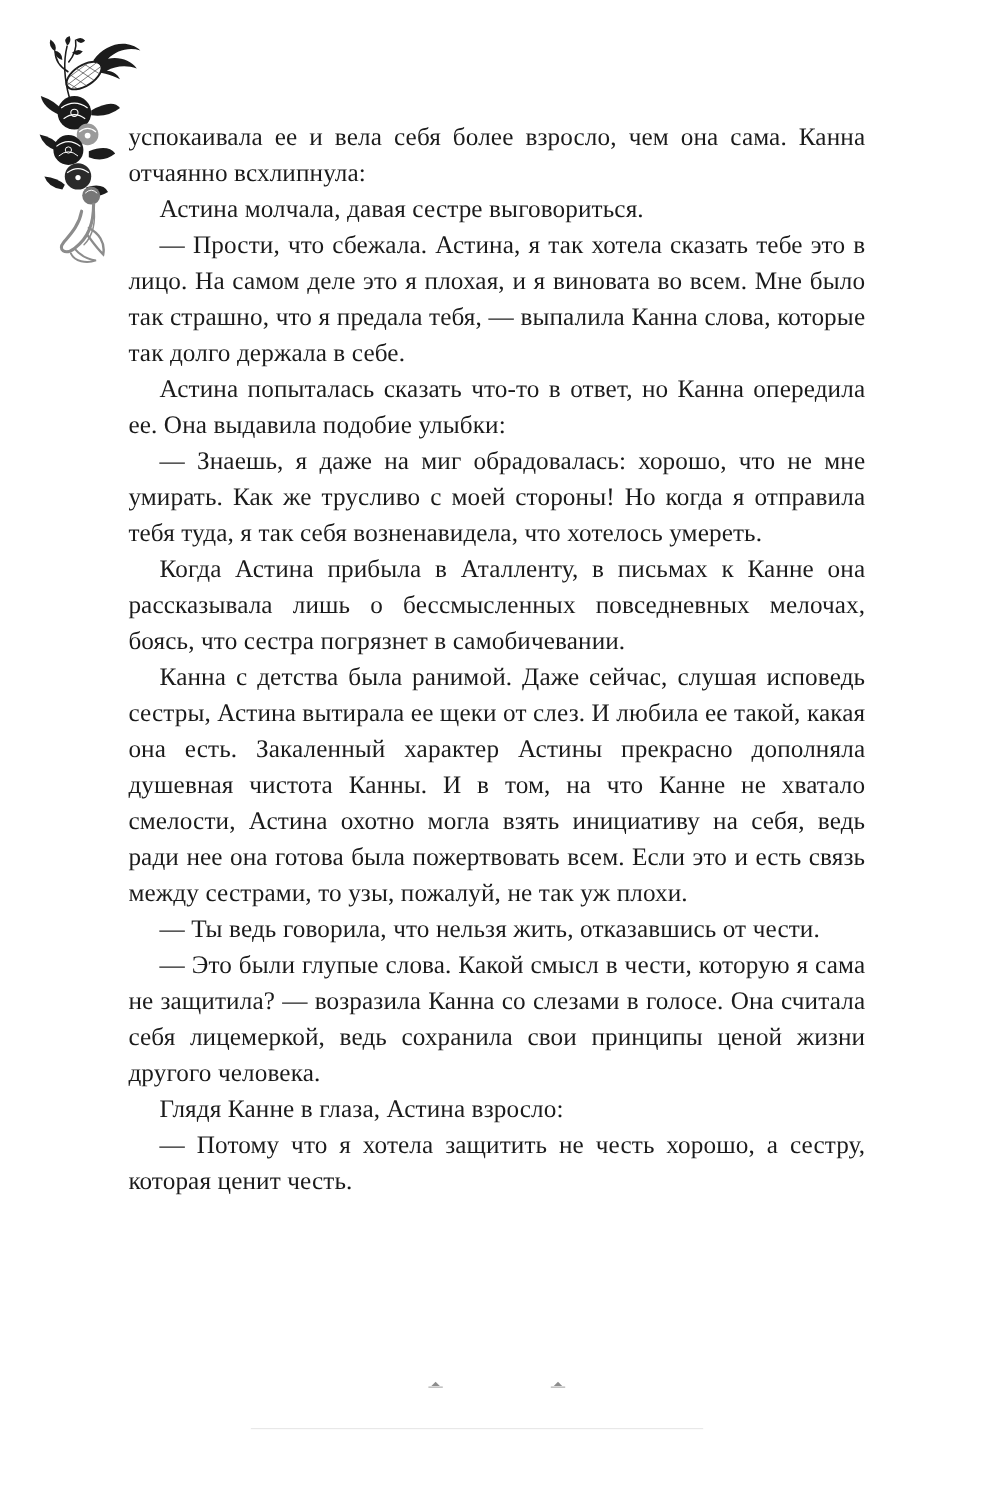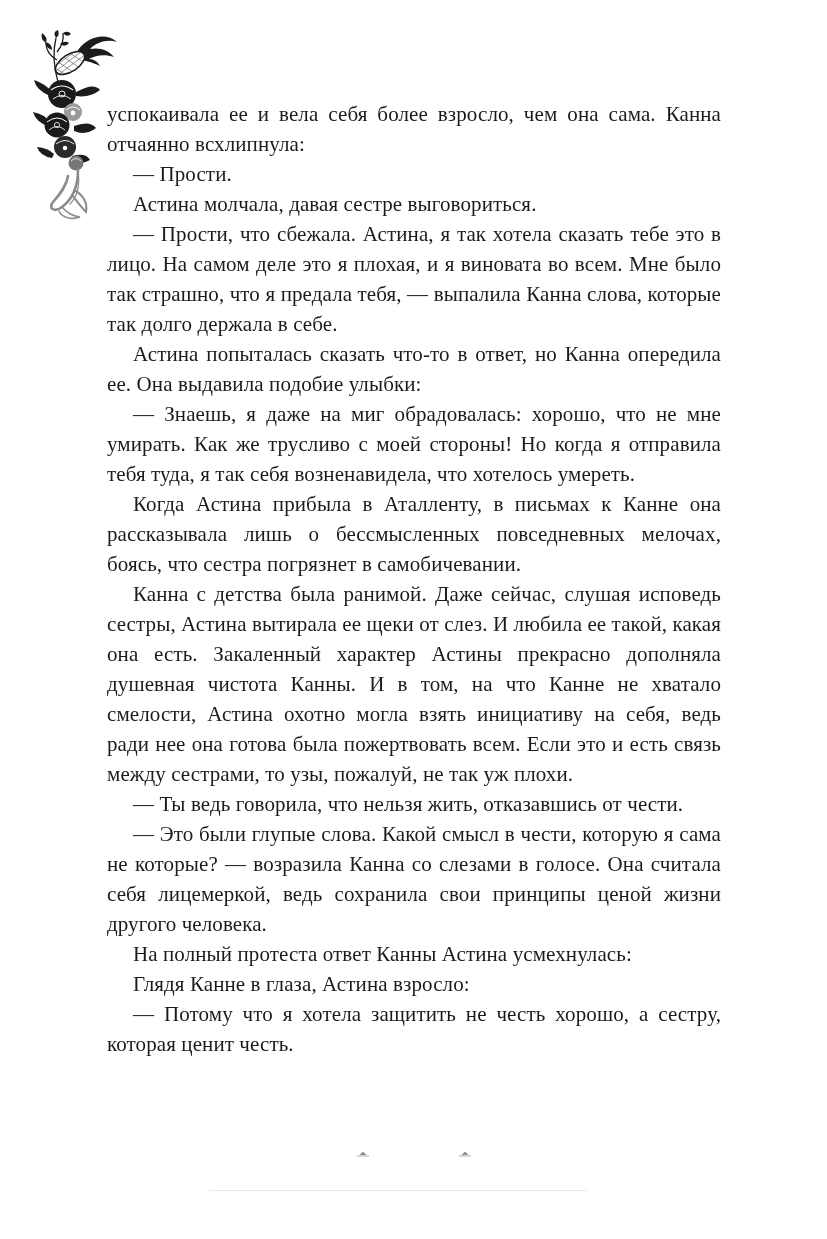--- a/index.html
+++ b/index.html
@@ -130,30 +130,28 @@
     <g fill="none" stroke="#8c8c8c" stroke-linecap="round">
       <path d="M50 140 C 50 156, 46 168, 34 177 C 26 183, 20 178, 25 172 C 30 166, 38 158, 40 146" stroke-width="2.6"></path>
       <path d="M50 140 C 52 154, 50 166, 42 174" stroke-width="1.2"></path>
       <path d="M46 160 C 54 164, 60 172, 58 182 C 52 176, 48 170, 45 166" stroke-width="2"></path>
       <path d="M34 177 C 38 182, 44 186, 52 187 C 44 190, 34 188, 31 181" stroke-width="1.6"></path>
     </g>
   </svg>
 
   <div class="text-block" id="text-block">
       <p class="para">успокаивала ее и вела себя более взросло, чем она сама. Канна отчаянно всхлипнула:</p>
-      <p class="para indent">— Прости.</p>
       <p class="para indent">Астина молчала, давая сестре выговориться.</p>
       <p class="para indent">— Прости, что сбежала. Астина, я так хотела сказать тебе это в лицо. На самом деле это я плохая, и я виновата во всем. Мне было так страшно, что я предала тебя, — выпалила Канна слова, которые так долго держала в себе.</p>
       <p class="para indent">Астина попыталась сказать что-то в ответ, но Канна опередила ее. Она выдавила подобие улыбки:</p>
       <p class="para indent">— Знаешь, я даже на миг обрадовалась: хорошо, что не мне умирать. Как же трусливо с моей стороны! Но когда я отправила тебя туда, я так себя возненавидела, что хотелось умереть.</p>
       <p class="para indent">Когда Астина прибыла в Аталленту, в письмах к Канне она рассказывала лишь о бессмысленных повседневных мелочах, боясь, что сестра погрязнет в самобичевании.</p>
       <p class="para indent">Канна с детства была ранимой. Даже сейчас, слушая исповедь сестры, Астина вытирала ее щеки от слез. И любила ее такой, какая она есть. Закаленный характер Астины прекрасно дополняла душевная чистота Канны. И в том, на что Канне не хватало смелости, Астина охотно могла взять инициативу на себя, ведь ради нее она готова была пожертвовать всем. Если это и есть связь между сестрами, то узы, пожалуй, не так уж плохи.</p>
       <p class="para indent">— Ты ведь говорила, что нельзя жить, отказавшись от чести.</p>
-      <p class="para indent">— Это были глупые слова. Какой смысл в чести, которую я сама не которые? — возразила Канна со слезами в голосе. Она считала себя лицемеркой, ведь сохранила свои принципы ценой жизни другого человека.</p>
-      <p class="para indent">На полный протеста ответ Канны Астина усмехнулась:</p>
+      <p class="para indent">— Это были глупые слова. Какой смысл в чести, которую я сама не защитила? — возразила Канна со слезами в голосе. Она считала себя лицемеркой, ведь сохранила свои принципы ценой жизни другого человека.</p>
       <p class="para indent">Глядя Канне в глаза, Астина взросло:</p>
       <p class="para indent">— Потому что я хотела защитить не честь хорошо, а сестру, которая ценит честь.</p>
     </div>
 
   <svg class="scene-mark mark-1" viewBox="0 0 14 7" xmlns="http://www.w3.org/2000/svg" aria-hidden="true">
     <path d="M7 0.5 L10.5 4 L3.5 4 Z" fill="#8d8d8d"></path>
     <rect x="1" y="4.4" width="12" height="1.1" fill="#b5b5b5"></rect>
   </svg>
   <svg class="scene-mark mark-2" viewBox="0 0 14 7" xmlns="http://www.w3.org/2000/svg" aria-hidden="true">
     <path d="M7 0.5 L10.5 4 L3.5 4 Z" fill="#8d8d8d"></path>

